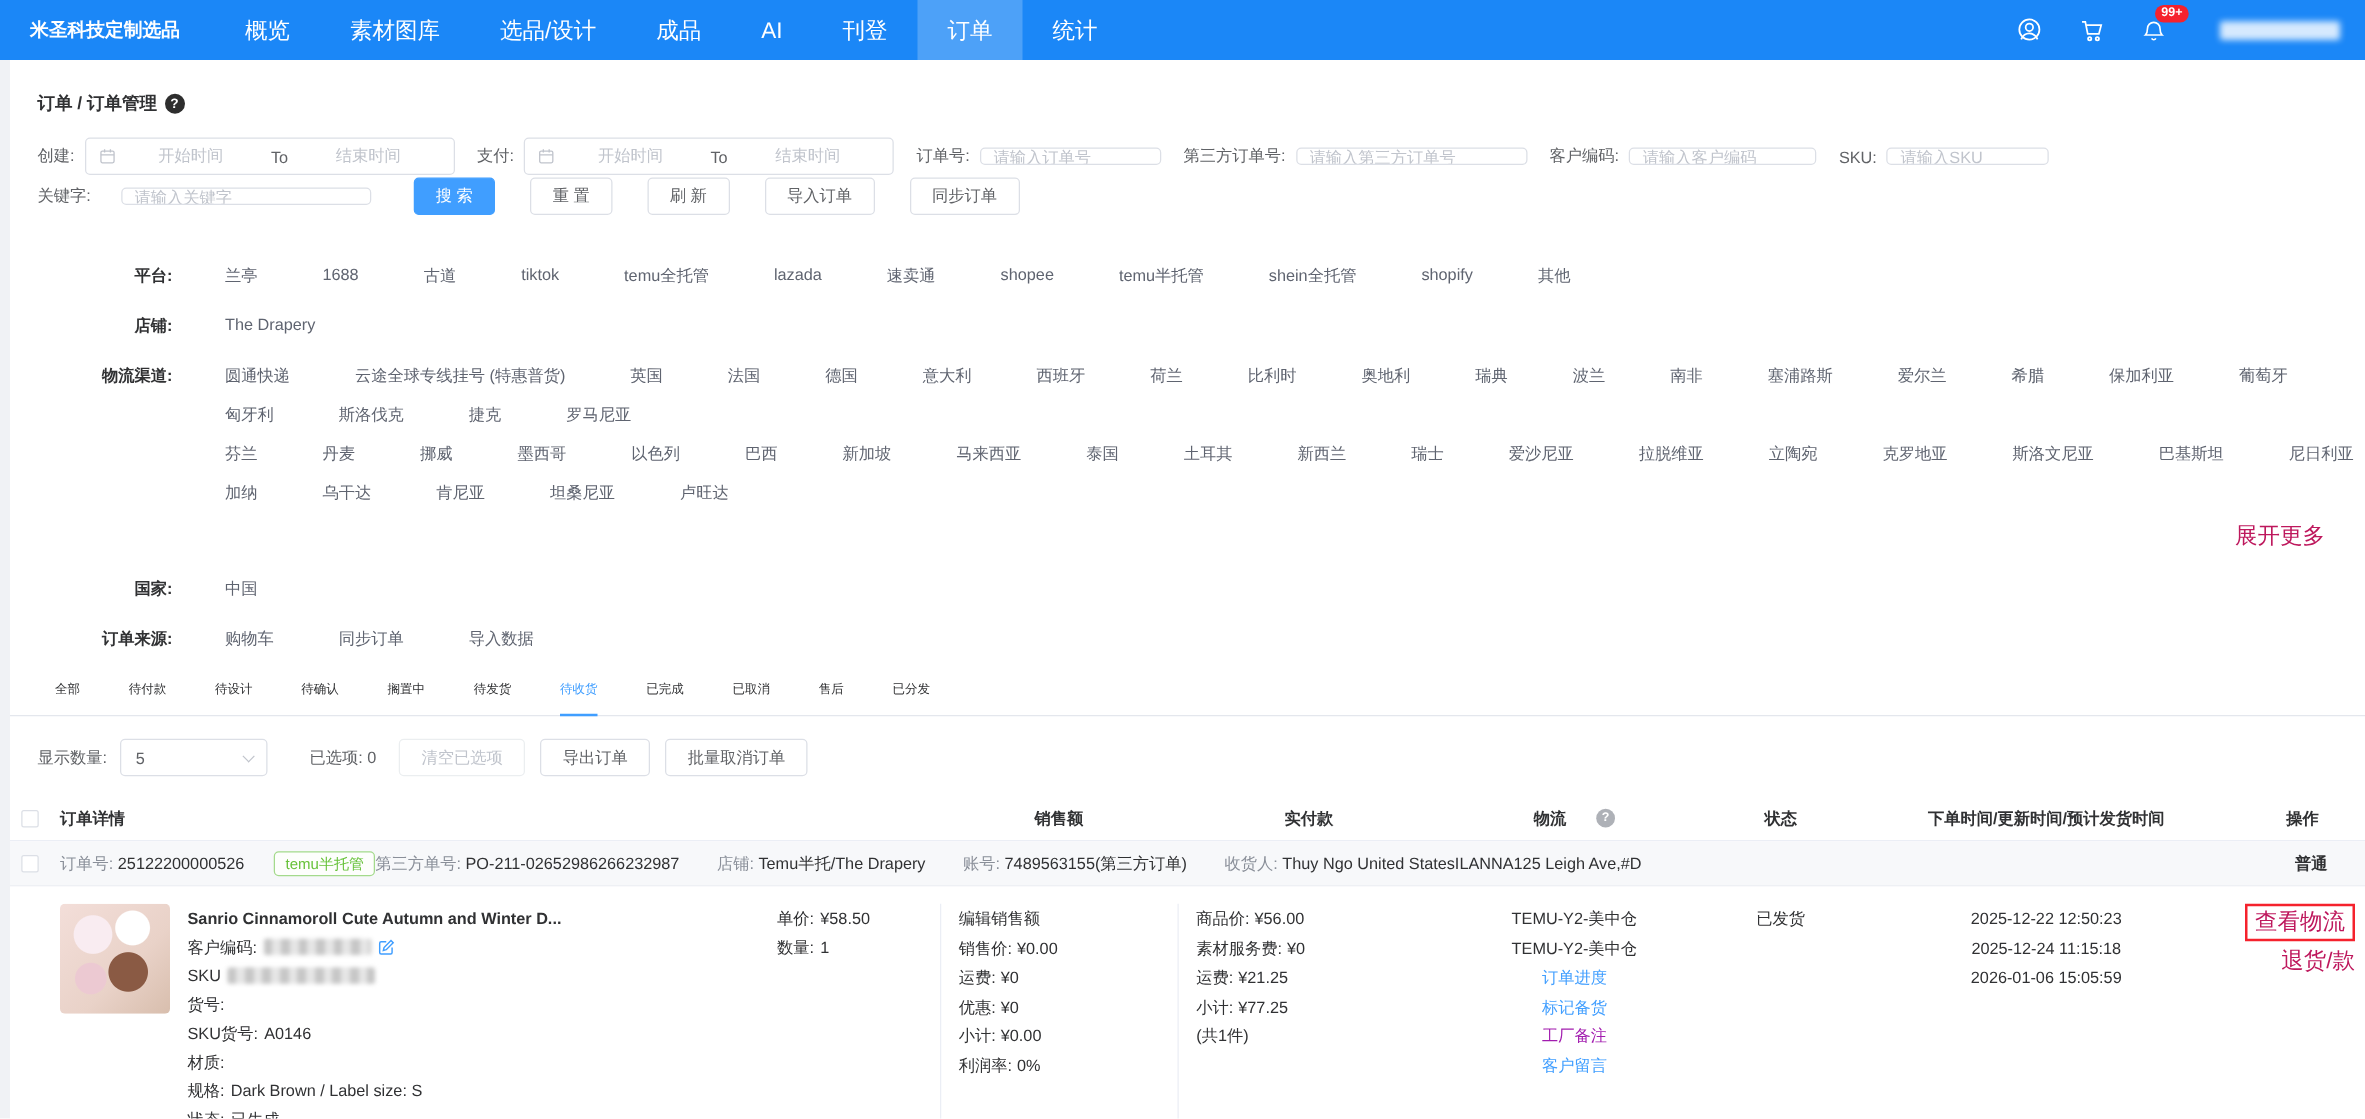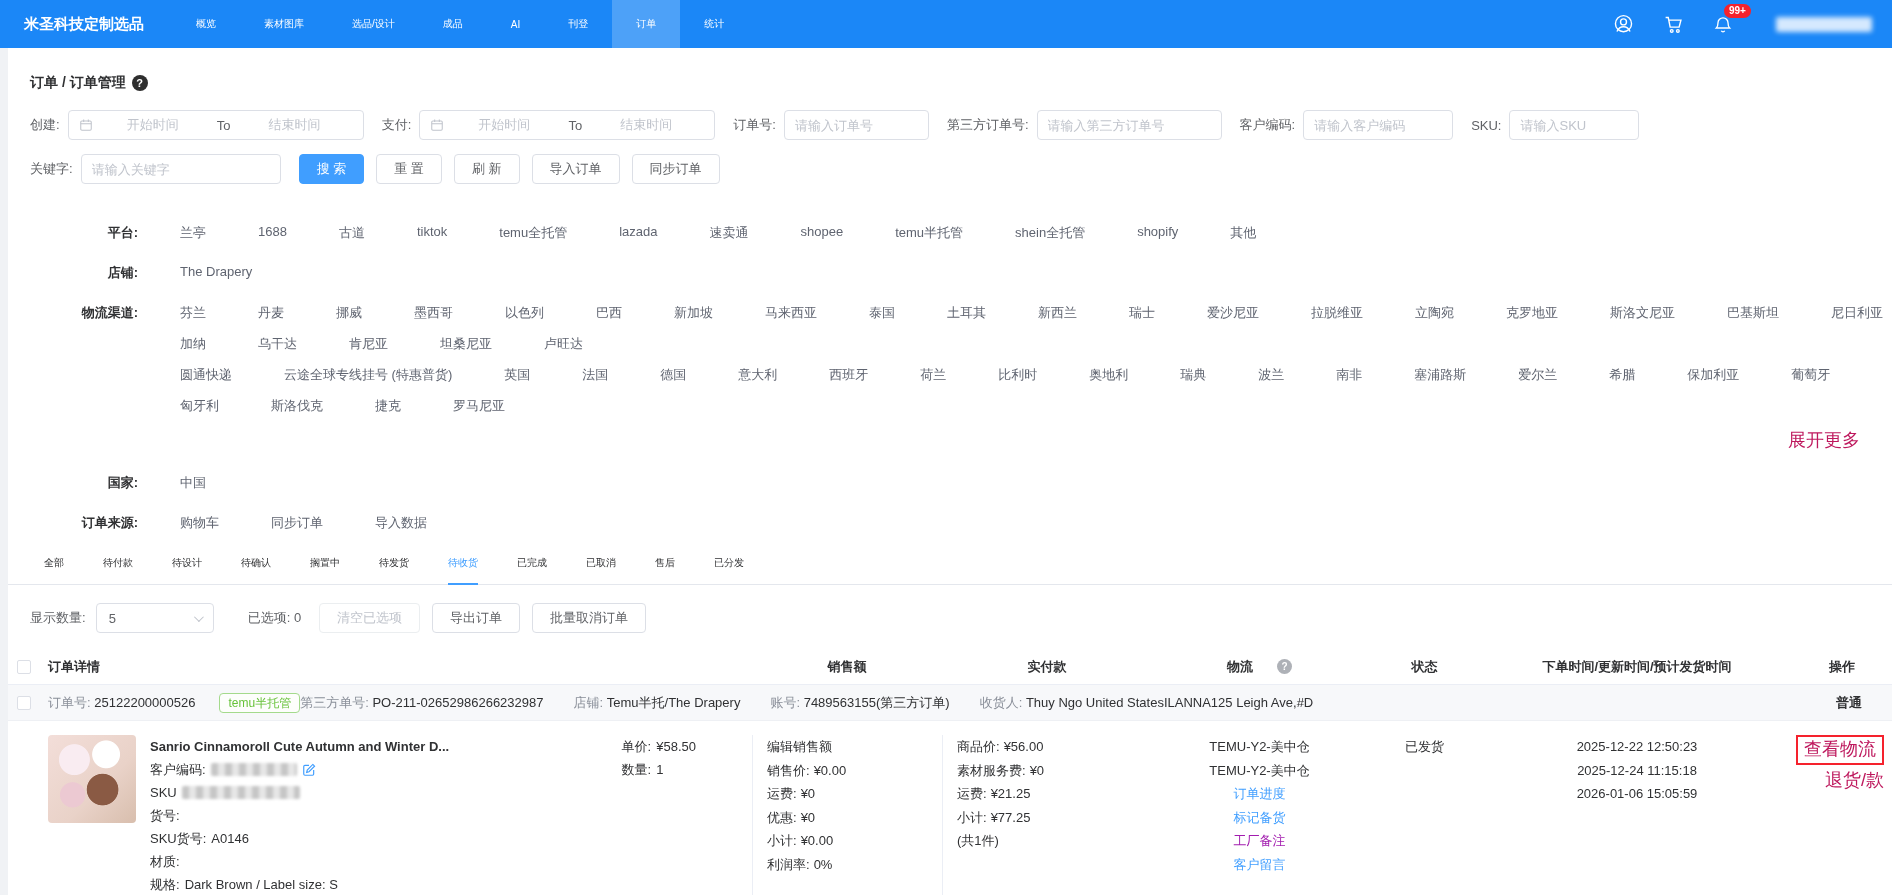--- a/index.html
+++ b/index.html
@@ -3,49 +3,49 @@
 <meta charset="utf-8">
 <style>
   * { margin:0; padding:0; box-sizing:border-box; }
   body { font-family:"Liberation Sans","DejaVu Sans",sans-serif; background:#fff; width:1892px; }
   .page { width:1892px; height:895px; background:#fff; position:relative; overflow:hidden; }
 
   
   .navbar { height:48px; background:#1b87f7; display:flex; align-items:stretch; color:#fff; }
   .brand { display:flex; align-items:center; padding:0 28px 0 24px; font-size:15px; font-weight:600; cursor:pointer; }
   .nav-items { display:flex; align-items:stretch; }
-  .nav-item { display:flex; align-items:center; padding:0 24px; font-size:10px; cursor:pointer; }
+  .nav-item { display:flex; align-items:center; padding:0 24px; font-size:18px; cursor:pointer; }
   .nav-item.active { background:rgba(255,255,255,0.22); }
   .nav-right { margin-left:auto; display:flex; align-items:center; gap:28px; padding-right:20px; }
   .nav-icon { width:22px; height:22px; display:inline-flex; align-items:center; justify-content:center; cursor:pointer; }
   .bell-wrap { position:relative; }
   .nav-badge { position:absolute; top:-9px; left:12px; background:#f5222d; color:#fff; font-size:10px; line-height:14px; padding:0 5px; border-radius:8px; font-weight:700; }
   .user-blur { width:96px; height:15px; background:rgba(255,255,255,0.82); filter:blur(2.5px); border-radius:2px; margin-left:14px; }
 
   .left-strip { position:absolute; left:0; top:48px; bottom:0; width:8px; background:#f0f2f5; }
 
   main { padding-left:30px; }
 
   
   .breadcrumb { margin-top:26px; font-size:14px; font-weight:600; color:#303133; display:flex; align-items:center; gap:6px; }
   .help-dark { width:16px; height:16px; border-radius:50%; background:#2e2e2e; color:#fff; font-size:11px; display:inline-flex; align-items:center; justify-content:center; cursor:pointer; }
   .help-gray { width:15px; height:15px; border-radius:50%; background:#aeb1b7; color:#fff; font-size:10px; display:inline-flex; align-items:center; justify-content:center; margin-left:4px; cursor:pointer; }
 
   
   .filter-row { display:flex; align-items:center; font-size:13px; color:#606266; }
   .filter-row1 { margin-top:18px; }
-  .filter-row2 { margin-top:14px; }
+  .filter-row2 { margin-top:2px;gap:16px; }
   .f-lab { margin-right:8px; white-space:nowrap; }
   .group { display:flex; align-items:center; }
   .group + .group { margin-left:18px; }
   .range-box { display:flex; align-items:center; border:1px solid #dcdfe6; border-radius:4px; height:30px; padding:0 10px; width:296px; background:#fff; }
   .range-box .ph { color:#c0c4cc; flex:1; text-align:center; }
   .range-box .to { color:#606266; padding:0 6px; }
   .cal-icon { color:#c0c4cc; display:inline-flex; margin-right:2px; }
-  input.txt { height:30px; border:1px solid #dcdfe6; border-radius:4px; padding:0 10px; font-size:13px; color:#be185d; outline:none; font-family:inherit; }
+  input.txt { height:14px; border:1px solid #dcdfe6; border-radius:4px; padding:0 10px; font-size:13px; color:#be185d; outline:none; font-family:inherit; }
   input.txt::placeholder { color:#c0c4cc; }
   .w140 { width:145px; } .w185 { width:185px; } .w150 { width:150px; } .w130 { width:130px; } .w200 { width:200px; }
   .btn { height:30px; padding:0 17px; border:1px solid #dcdfe6; border-radius:4px; background:#fff; color:#606266; font-size:13px; cursor:pointer; font-family:inherit; white-space:nowrap; }
   .btn + .btn { margin-left:12px; }
   .btn-primary { background:#409eff; border-color:#409eff; color:#fff; margin-left:18px; }
   .btn-disabled { color:#c0c4cc; border-color:#ebeef0; cursor:not-allowed; }
 
   
   .panel { margin-top:40px; }
   .p-row { display:flex; align-items:flex-start; font-size:13px; margin-top:22px; }
@@ -250,20 +250,44 @@
       <div class="p-row">
         <span class="p-label">店铺:</span>
         <div class="p-opts">
             <span class="p-opt">The Drapery</span>
           </div>
       </div>
       <div class="p-row">
         <span class="p-label">物流渠道:</span>
         <div class="channels-block">
           <div class="p-opts">
+              <span class="p-opt">圆通快递</span>
+              <span class="p-opt">云途全球专线挂号 (特惠普货)</span>
+              <span class="p-opt">英国</span>
+              <span class="p-opt">法国</span>
+              <span class="p-opt">德国</span>
+              <span class="p-opt">意大利</span>
+              <span class="p-opt">西班牙</span>
+              <span class="p-opt">荷兰</span>
+              <span class="p-opt">比利时</span>
+              <span class="p-opt">奥地利</span>
+              <span class="p-opt">瑞典</span>
+              <span class="p-opt">波兰</span>
+              <span class="p-opt">南非</span>
+              <span class="p-opt">塞浦路斯</span>
+              <span class="p-opt">爱尔兰</span>
+              <span class="p-opt">希腊</span>
+              <span class="p-opt">保加利亚</span>
+              <span class="p-opt">葡萄牙</span>
+              <span class="p-opt">匈牙利</span>
+              <span class="p-opt">斯洛伐克</span>
+              <span class="p-opt">捷克</span>
+              <span class="p-opt">罗马尼亚</span>
+            </div>
+          <div class="p-opts">
               <span class="p-opt">芬兰</span>
               <span class="p-opt">丹麦</span>
               <span class="p-opt">挪威</span>
               <span class="p-opt">墨西哥</span>
               <span class="p-opt">以色列</span>
               <span class="p-opt">巴西</span>
               <span class="p-opt">新加坡</span>
               <span class="p-opt">马来西亚</span>
               <span class="p-opt">泰国</span>
               <span class="p-opt">土耳其</span>
@@ -275,44 +299,20 @@
               <span class="p-opt">克罗地亚</span>
               <span class="p-opt">斯洛文尼亚</span>
               <span class="p-opt">巴基斯坦</span>
               <span class="p-opt">尼日利亚</span>
               <span class="p-opt">加纳</span>
               <span class="p-opt">乌干达</span>
               <span class="p-opt">肯尼亚</span>
               <span class="p-opt">坦桑尼亚</span>
               <span class="p-opt">卢旺达</span>
             </div>
-          <div class="p-opts">
-              <span class="p-opt">圆通快递</span>
-              <span class="p-opt">云途全球专线挂号 (特惠普货)</span>
-              <span class="p-opt">英国</span>
-              <span class="p-opt">法国</span>
-              <span class="p-opt">德国</span>
-              <span class="p-opt">意大利</span>
-              <span class="p-opt">西班牙</span>
-              <span class="p-opt">荷兰</span>
-              <span class="p-opt">比利时</span>
-              <span class="p-opt">奥地利</span>
-              <span class="p-opt">瑞典</span>
-              <span class="p-opt">波兰</span>
-              <span class="p-opt">南非</span>
-              <span class="p-opt">塞浦路斯</span>
-              <span class="p-opt">爱尔兰</span>
-              <span class="p-opt">希腊</span>
-              <span class="p-opt">保加利亚</span>
-              <span class="p-opt">葡萄牙</span>
-              <span class="p-opt">匈牙利</span>
-              <span class="p-opt">斯洛伐克</span>
-              <span class="p-opt">捷克</span>
-              <span class="p-opt">罗马尼亚</span>
-            </div>
           <div class="expand-line">
             <a class="link">展开更多</a>
           </div>
         </div>
       </div>
       <div class="p-row">
         <span class="p-label">国家:</span>
         <div class="p-opts">
             <span class="p-opt">中国</span>
           </div>

